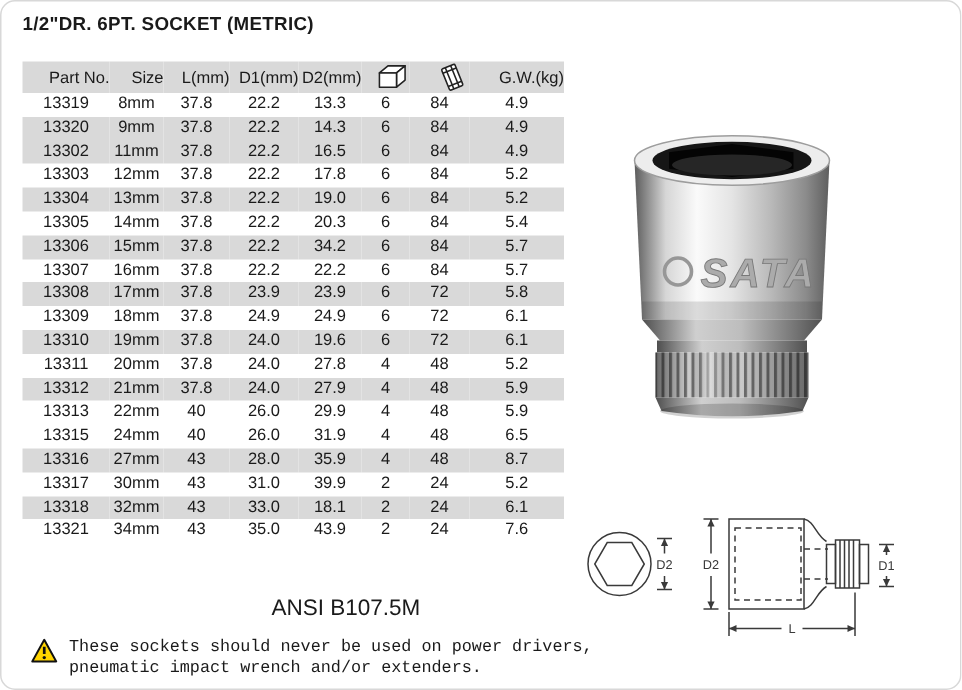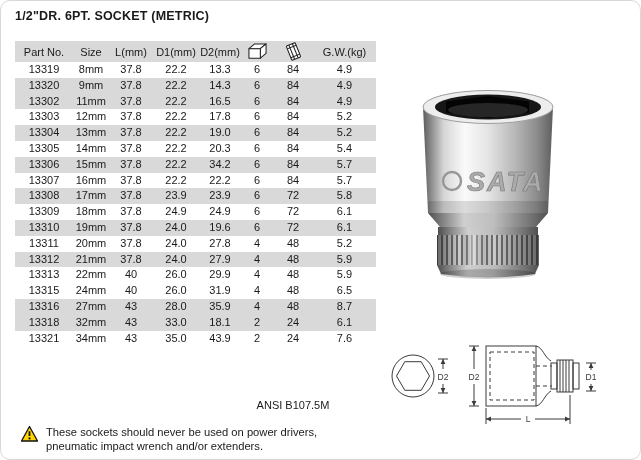--- a/index.html
+++ b/index.html
@@ -11,39 +11,39 @@
   .title {
     position:absolute; left:14px; top:8px;
     font-size:12.5px; font-weight:bold; letter-spacing:.2px;
   }
   
   table.spec {
     position:absolute; left:14px; top:40px; width:361px;
     border-collapse:collapse; table-layout:fixed; font-size:11px;
   }
   table.spec thead th {
-    background:#d9d9d9; height:21px; font-weight:normal; text-align:center;
+    background:#d9d9d9; height:21px; font-weight:normal; text-align:right;
     padding:0; vertical-align:middle; white-space:nowrap;
   }
   table.spec tbody td {
     height:15.8px; line-height:15.8px; text-align:center; padding:0;
     white-space:nowrap;
   }
   table.spec tbody tr.alt td { background:#d9d9d9; }
   th svg { vertical-align:middle; }
   
   .standards {
-    position:absolute; left:192px; top:398px; width:200px;
-    text-align:center; font-size:11px; line-height:13.5px;
+    position:absolute; left:180px; top:398px; width:200px;
+    text-align:left; font-size:15px; line-height:13.5px;
   }
   .warning {
     position:absolute; left:19px; top:424px; display:flex; gap:7px;
     font-size:11.2px; line-height:13.5px;
   }
-  .warning .txt { padding-top:1px; }
+  .warning .txt { padding-top:1px;font-family:Liberation Mono, monospace; }
   
   .photo   { position:absolute; left:410px; top:80px; }
   .drawing { position:absolute; left:383px; top:333px; }
 </style>
 </head>
 <body>
 
 <div class="canvas">
 
   <div class="title">1/2"DR. 6PT. SOCKET (METRIC)</div>
@@ -261,20 +261,30 @@
       <td>13316</td>
       <td>27mm</td>
       <td>43</td>
       <td>28.0</td>
       <td>35.9</td>
       <td>4</td>
       <td>48</td>
       <td>8.7</td>
     </tr>
 
+    <tr>
+      <td>13317</td>
+      <td>30mm</td>
+      <td>43</td>
+      <td>31.0</td>
+      <td>39.9</td>
+      <td>2</td>
+      <td>24</td>
+      <td>5.2</td>
+    </tr>
 
     <tr class="alt">
       <td>13318</td>
       <td>32mm</td>
       <td>43</td>
       <td>33.0</td>
       <td>18.1</td>
       <td>2</td>
       <td>24</td>
       <td>6.1</td>

